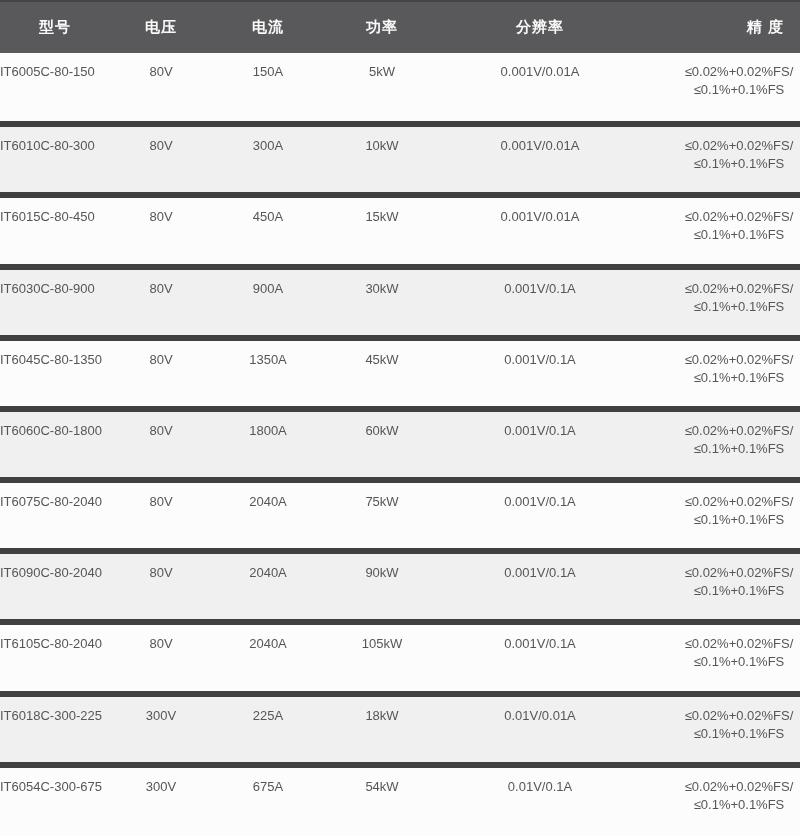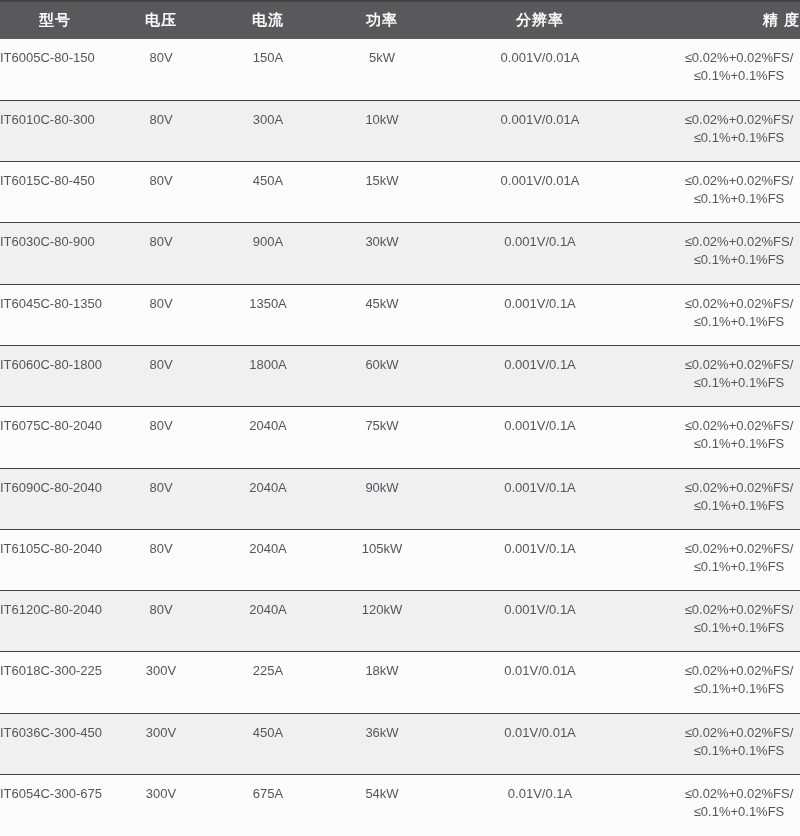--- a/index.html
+++ b/index.html
@@ -23,38 +23,38 @@
   }
   thead tr {
     height: 37px;
   }
   thead th {
     background: #59595b;
     color: #fafafa;
     font-size: 15px;
     font-weight: bold;
     text-align: center;
-    padding: 0;
+    padding: 16px;
     letter-spacing: 1px;
   }
   thead th.accuracy-col {
     padding-left: 38px;
     text-align: right;
   }
   tbody tr {
     height: 53.2px;
   }
   tbody tr:nth-child(odd) {
     background: #fcfcfc;
   }
   tbody tr:nth-child(even) {
     background: #f0f0f0;
   }
   tbody tr + tr {
-    border-top: 1px solid #404040;
+    border-top: 6px solid #404040;
   }
   tbody td {
     vertical-align: top;
     padding: 10px 0 0 0;
     font-size: 13px;
     line-height: 18px;
     color: #55565a;
     text-align: center;
     white-space: nowrap;
     overflow: hidden;
@@ -166,48 +166,32 @@
 
   <tr>
     <td class="model-col">IT6105C-80-2040</td>
     <td>80V</td>
     <td>2040A</td>
     <td>105kW</td>
     <td>0.001V/0.1A</td>
     <td class="accuracy-col"><span>≤0.02%+0.02%FS/</span><br><span>≤0.1%+0.1%FS</span></td>
   </tr>
 
-  <tr>
-    <td class="model-col">IT6120C-80-2040</td>
-    <td>80V</td>
-    <td>2040A</td>
-    <td>120kW</td>
-    <td>0.001V/0.1A</td>
-    <td class="accuracy-col"><span>≤0.02%+0.02%FS/</span><br><span>≤0.1%+0.1%FS</span></td>
-  </tr>
 
 
 
   <tr>
     <td class="model-col">IT6018C-300-225</td>
     <td>300V</td>
     <td>225A</td>
     <td>18kW</td>
     <td>0.01V/0.01A</td>
     <td class="accuracy-col"><span>≤0.02%+0.02%FS/</span><br><span>≤0.1%+0.1%FS</span></td>
   </tr>
 
-  <tr>
-    <td class="model-col">IT6036C-300-450</td>
-    <td>300V</td>
-    <td>450A</td>
-    <td>36kW</td>
-    <td>0.01V/0.01A</td>
-    <td class="accuracy-col"><span>≤0.02%+0.02%FS/</span><br><span>≤0.1%+0.1%FS</span></td>
-  </tr>
 
   <tr>
     <td class="model-col">IT6054C-300-675</td>
     <td>300V</td>
     <td>675A</td>
     <td>54kW</td>
     <td>0.01V/0.1A</td>
     <td class="accuracy-col"><span>≤0.02%+0.02%FS/</span><br><span>≤0.1%+0.1%FS</span></td>
   </tr>
 </tbody>

